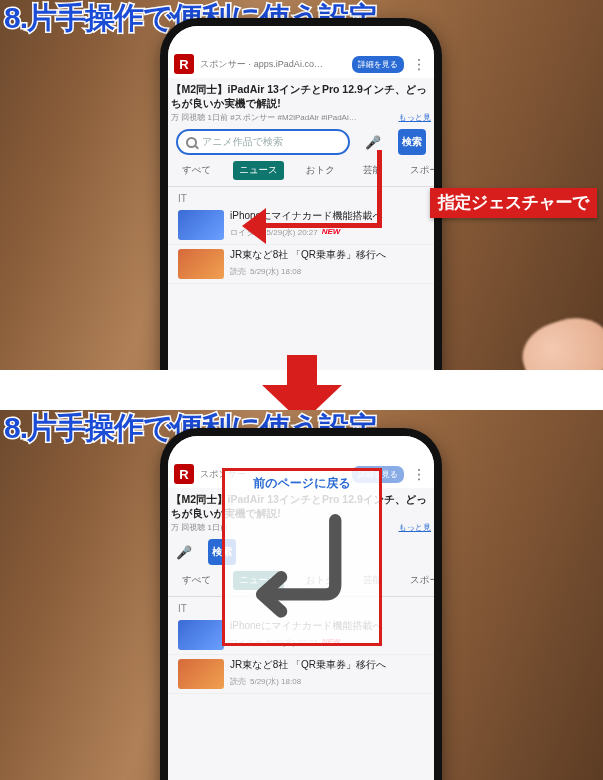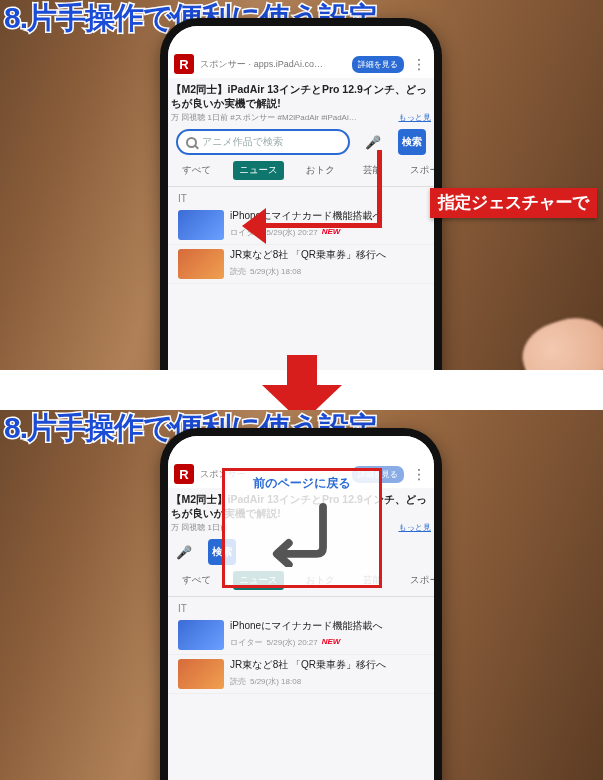--- a/index.html
+++ b/index.html
@@ -151,21 +151,21 @@
     position:absolute; right:6px; top:188px;
     background:#d81d1d; color:#fff; font-weight:800;
     font-size:17px; line-height:1.3; padding:4px 8px;
     letter-spacing:-0.5px;
     box-shadow:0 2px 4px rgba(0,0,0,.3);
   }
 
   
   .gesture-box {
     position:absolute; left:222px; top:58px;
-    width:160px; height:120px;
+    width:160px; height:178px;
     border:3px solid #d81d1d;
     background:rgba(255,255,255,.82);
     z-index:5;
   }
   .gb-title {
     position:absolute; top:4px; left:0; right:0; text-align:center;
     color:#2a6ad4; font-size:12px; font-weight:600;
   }
   .gb-path {
     position:absolute; left:20px; top:30px; right:20px; bottom:18px;

